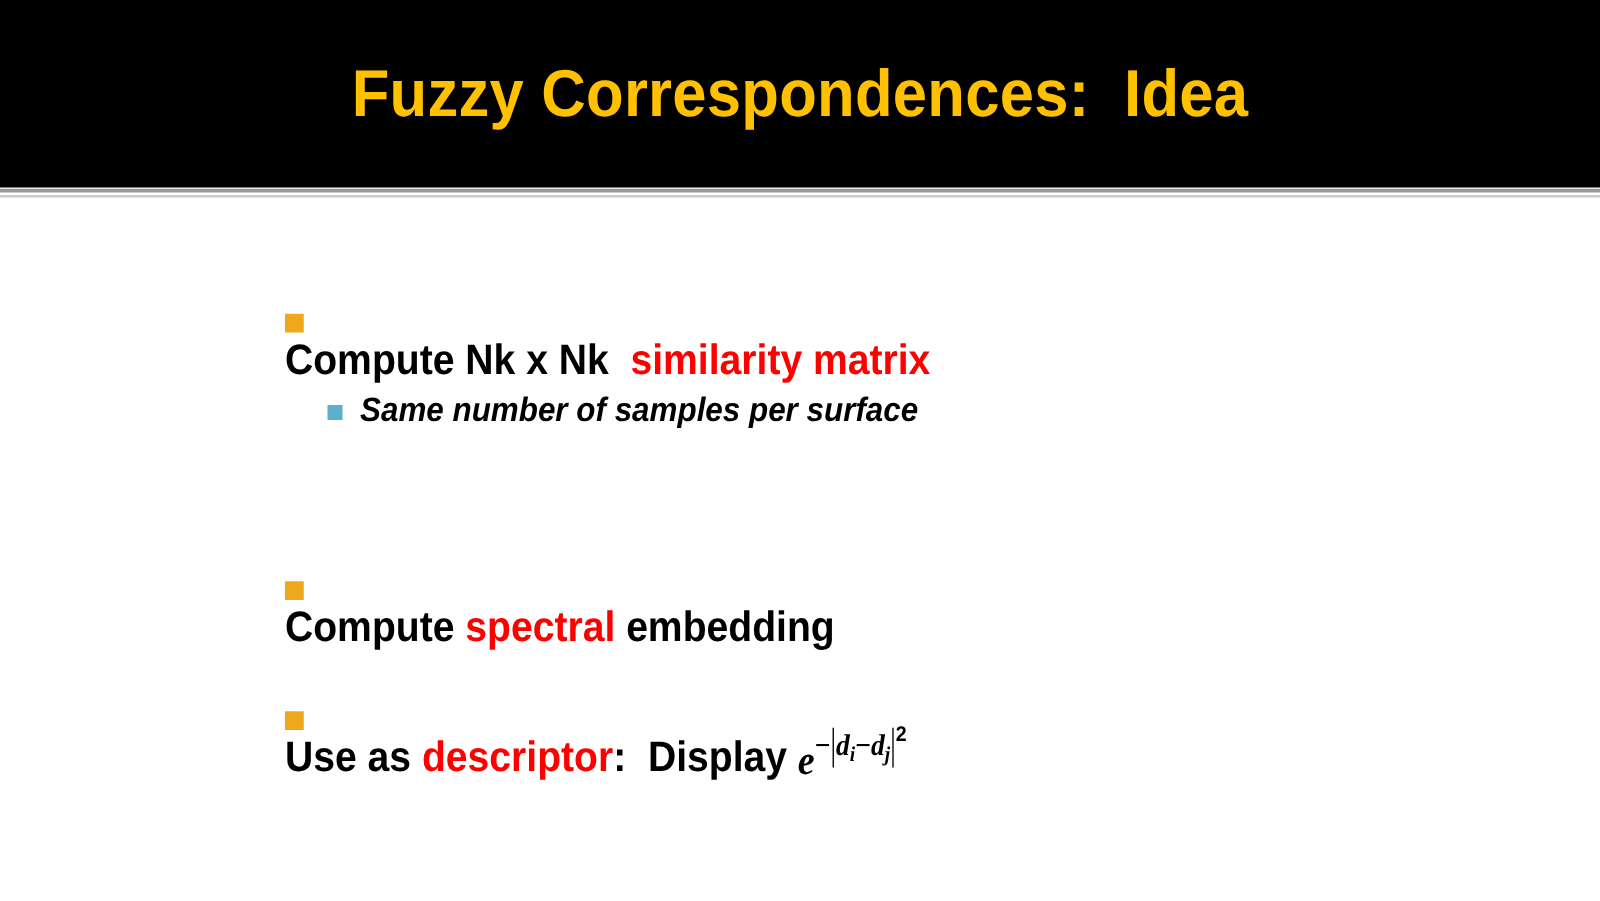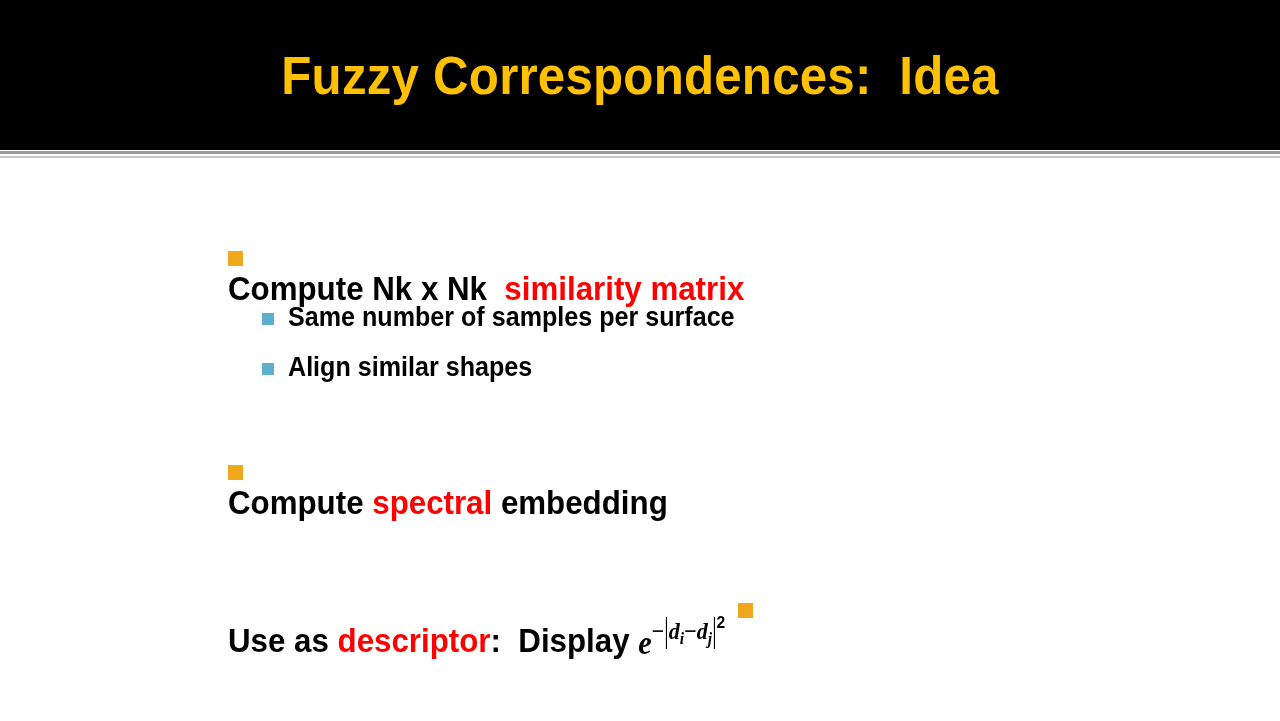--- a/index.html
+++ b/index.html
@@ -187,34 +187,30 @@
   <div class="rule-a"></div>
   <div class="rule-b"></div>
 
   <div class="body-area">
 
     <div class="bullet-row lvl1" style="top: 73px;">
       <span class="marker"></span>
       <span class="text"><span>Compute Nk x Nk  </span><span class="accent-red">similarity matrix</span></span>
     </div>
 
-    <div class="bullet-row lvl2" style="top: 140px;">
+    <div class="bullet-row lvl2" style="top: 151px; font-style: italic;">
       <span class="marker"></span>
       <span class="text">Same number of samples per surface</span>
     </div>
 
-    <div class="bullet-row lvl2" style="top: 190px;">
-      <span class="marker"></span>
-      <span class="text">Align similar shapes</span>
-    </div>
 
     <div class="bullet-row lvl1" style="top: 287px;">
       <span class="marker"></span>
       <span class="text"><span>Compute </span><span class="accent-red">spectral</span><span> embedding</span></span>
     </div>
 
-    <div class="bullet-row lvl1" style="top: 425px; align-items: flex-end;">
+    <div class="bullet-row lvl1" style="top: 391px;">
       <span class="marker"></span>
       <span class="text"><span>Use as </span><span class="accent-red">descriptor</span><span>:  Display </span><span class="formula"><span class="base">e</span><span class="sup"><span class="minus">−</span><span class="bar">|</span><span>d</span><span class="sub">i</span><span class="minus">−</span><span>d</span><span class="sub">j</span><span class="bar">|</span><span class="sup2">2</span></span></span></span>
     </div>
 
   </div>
 </div>
 
 </body></html>

